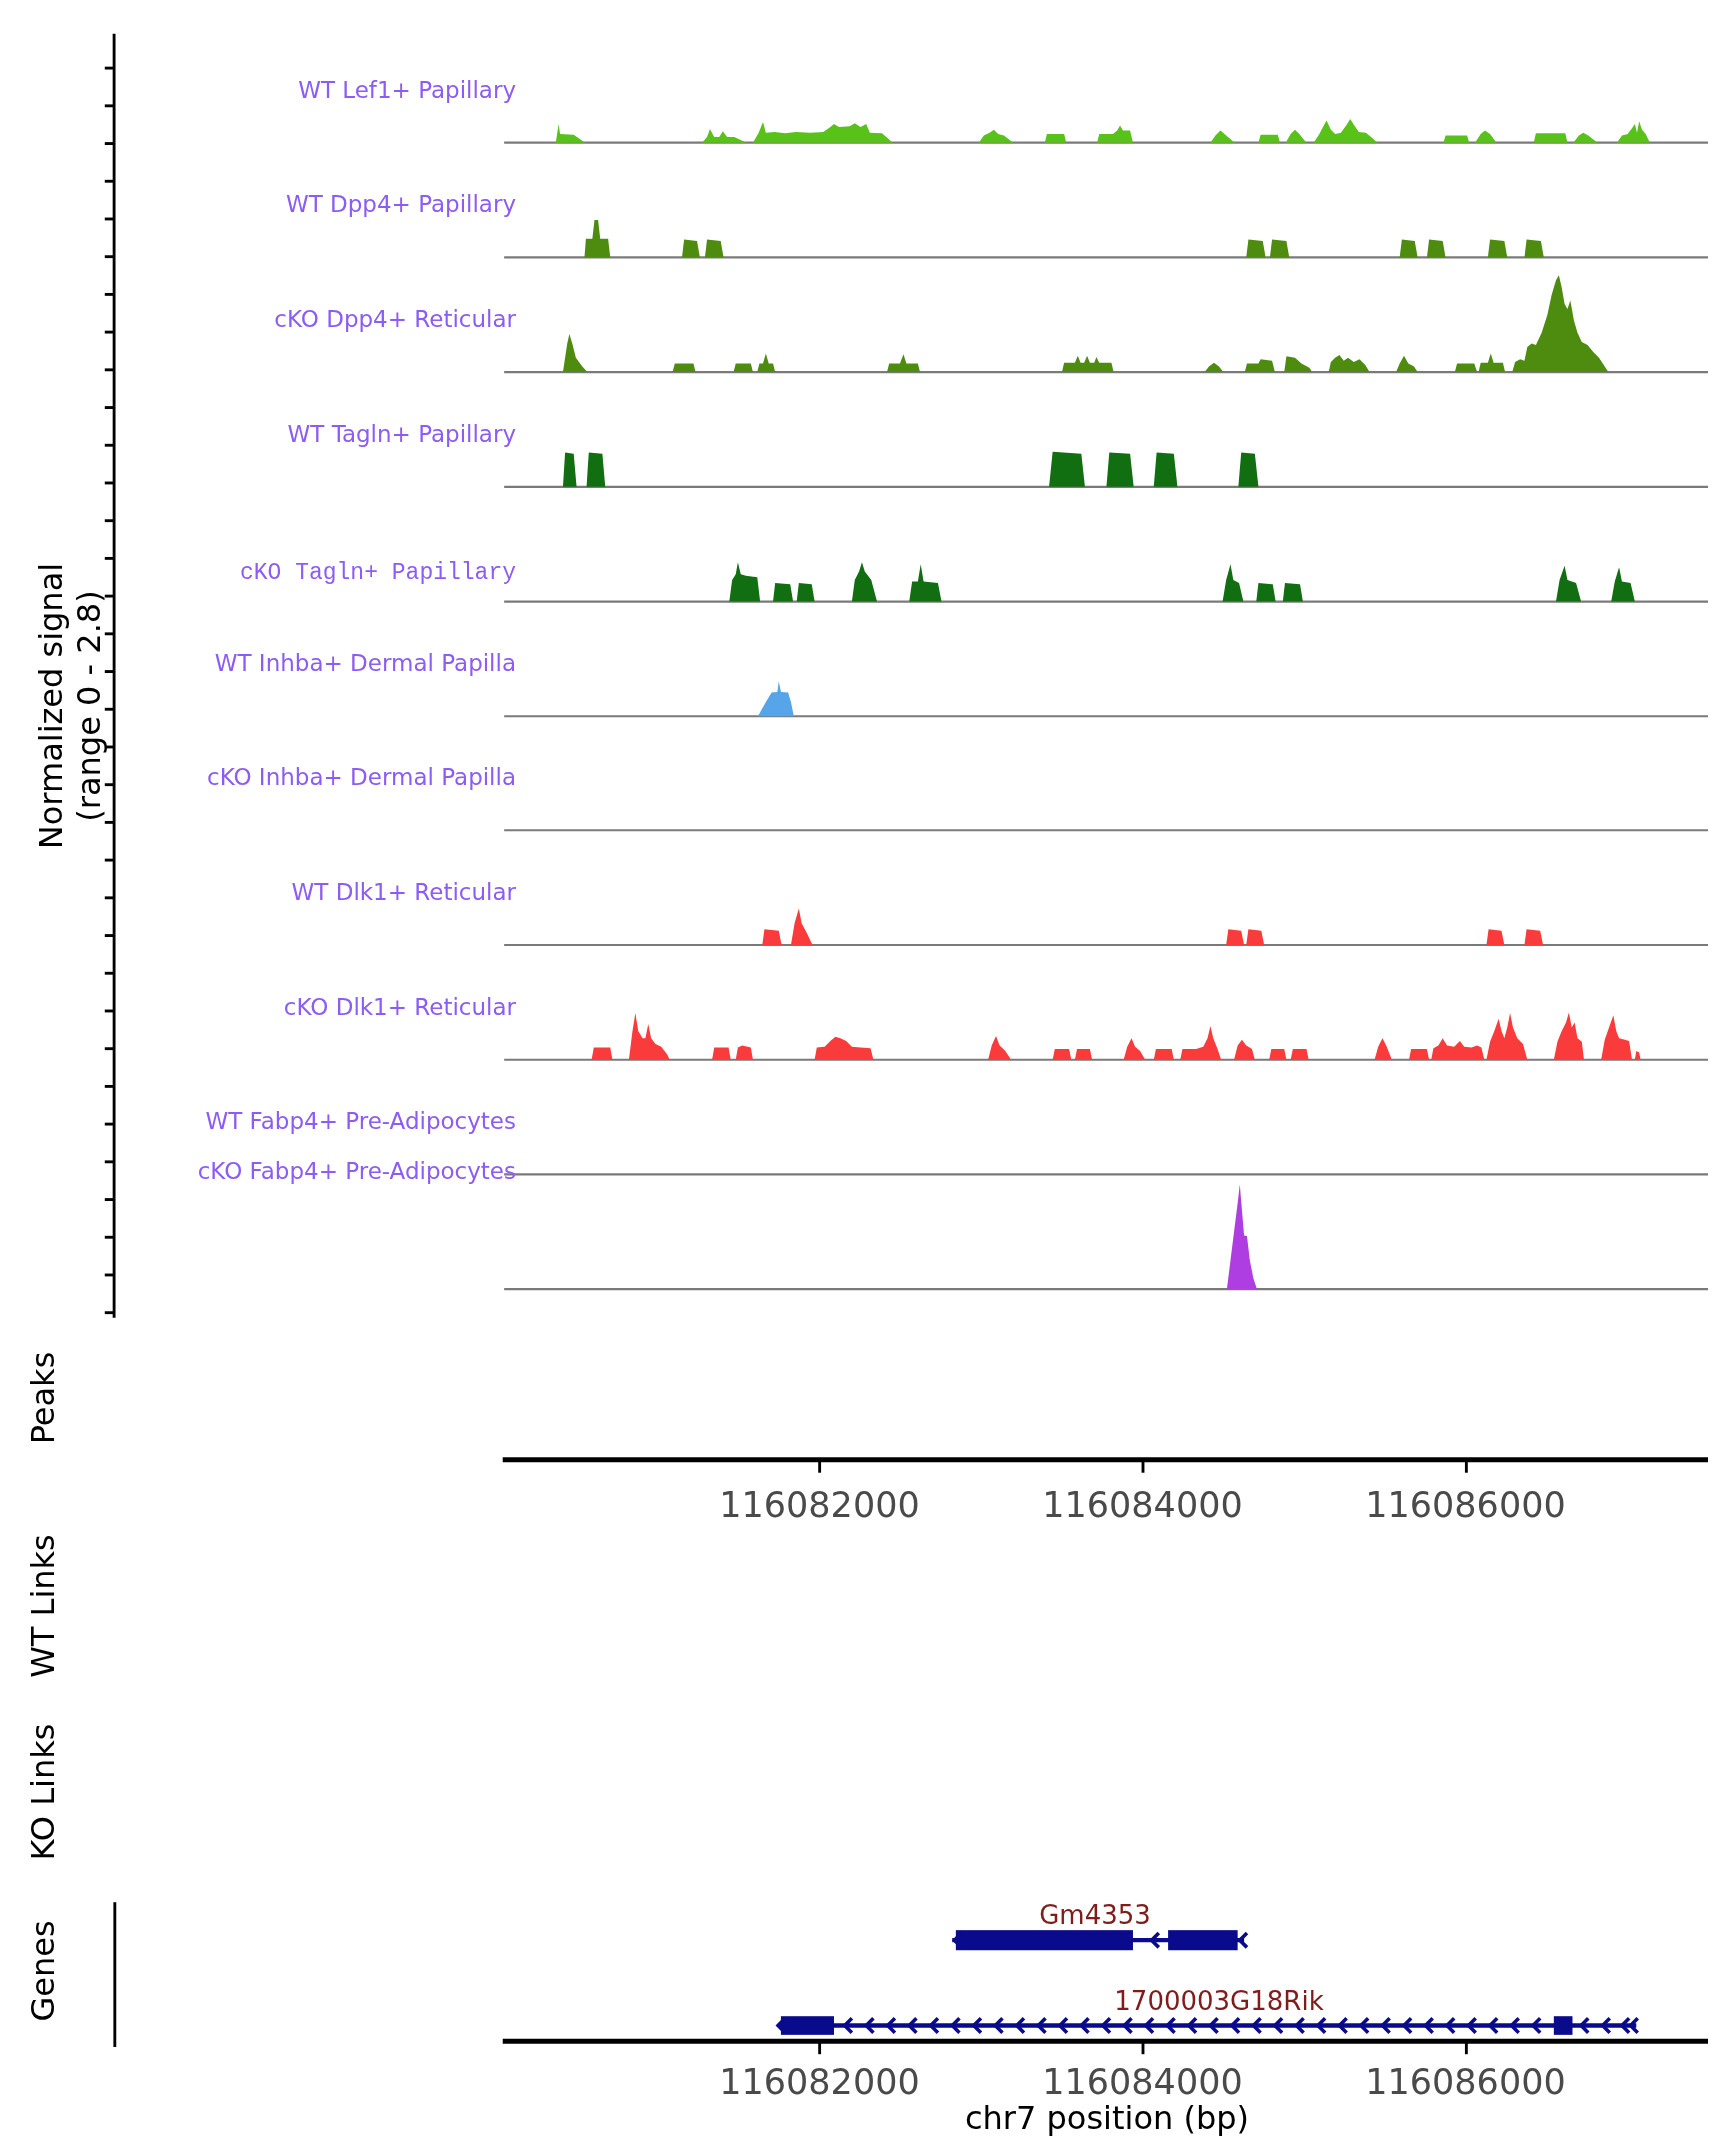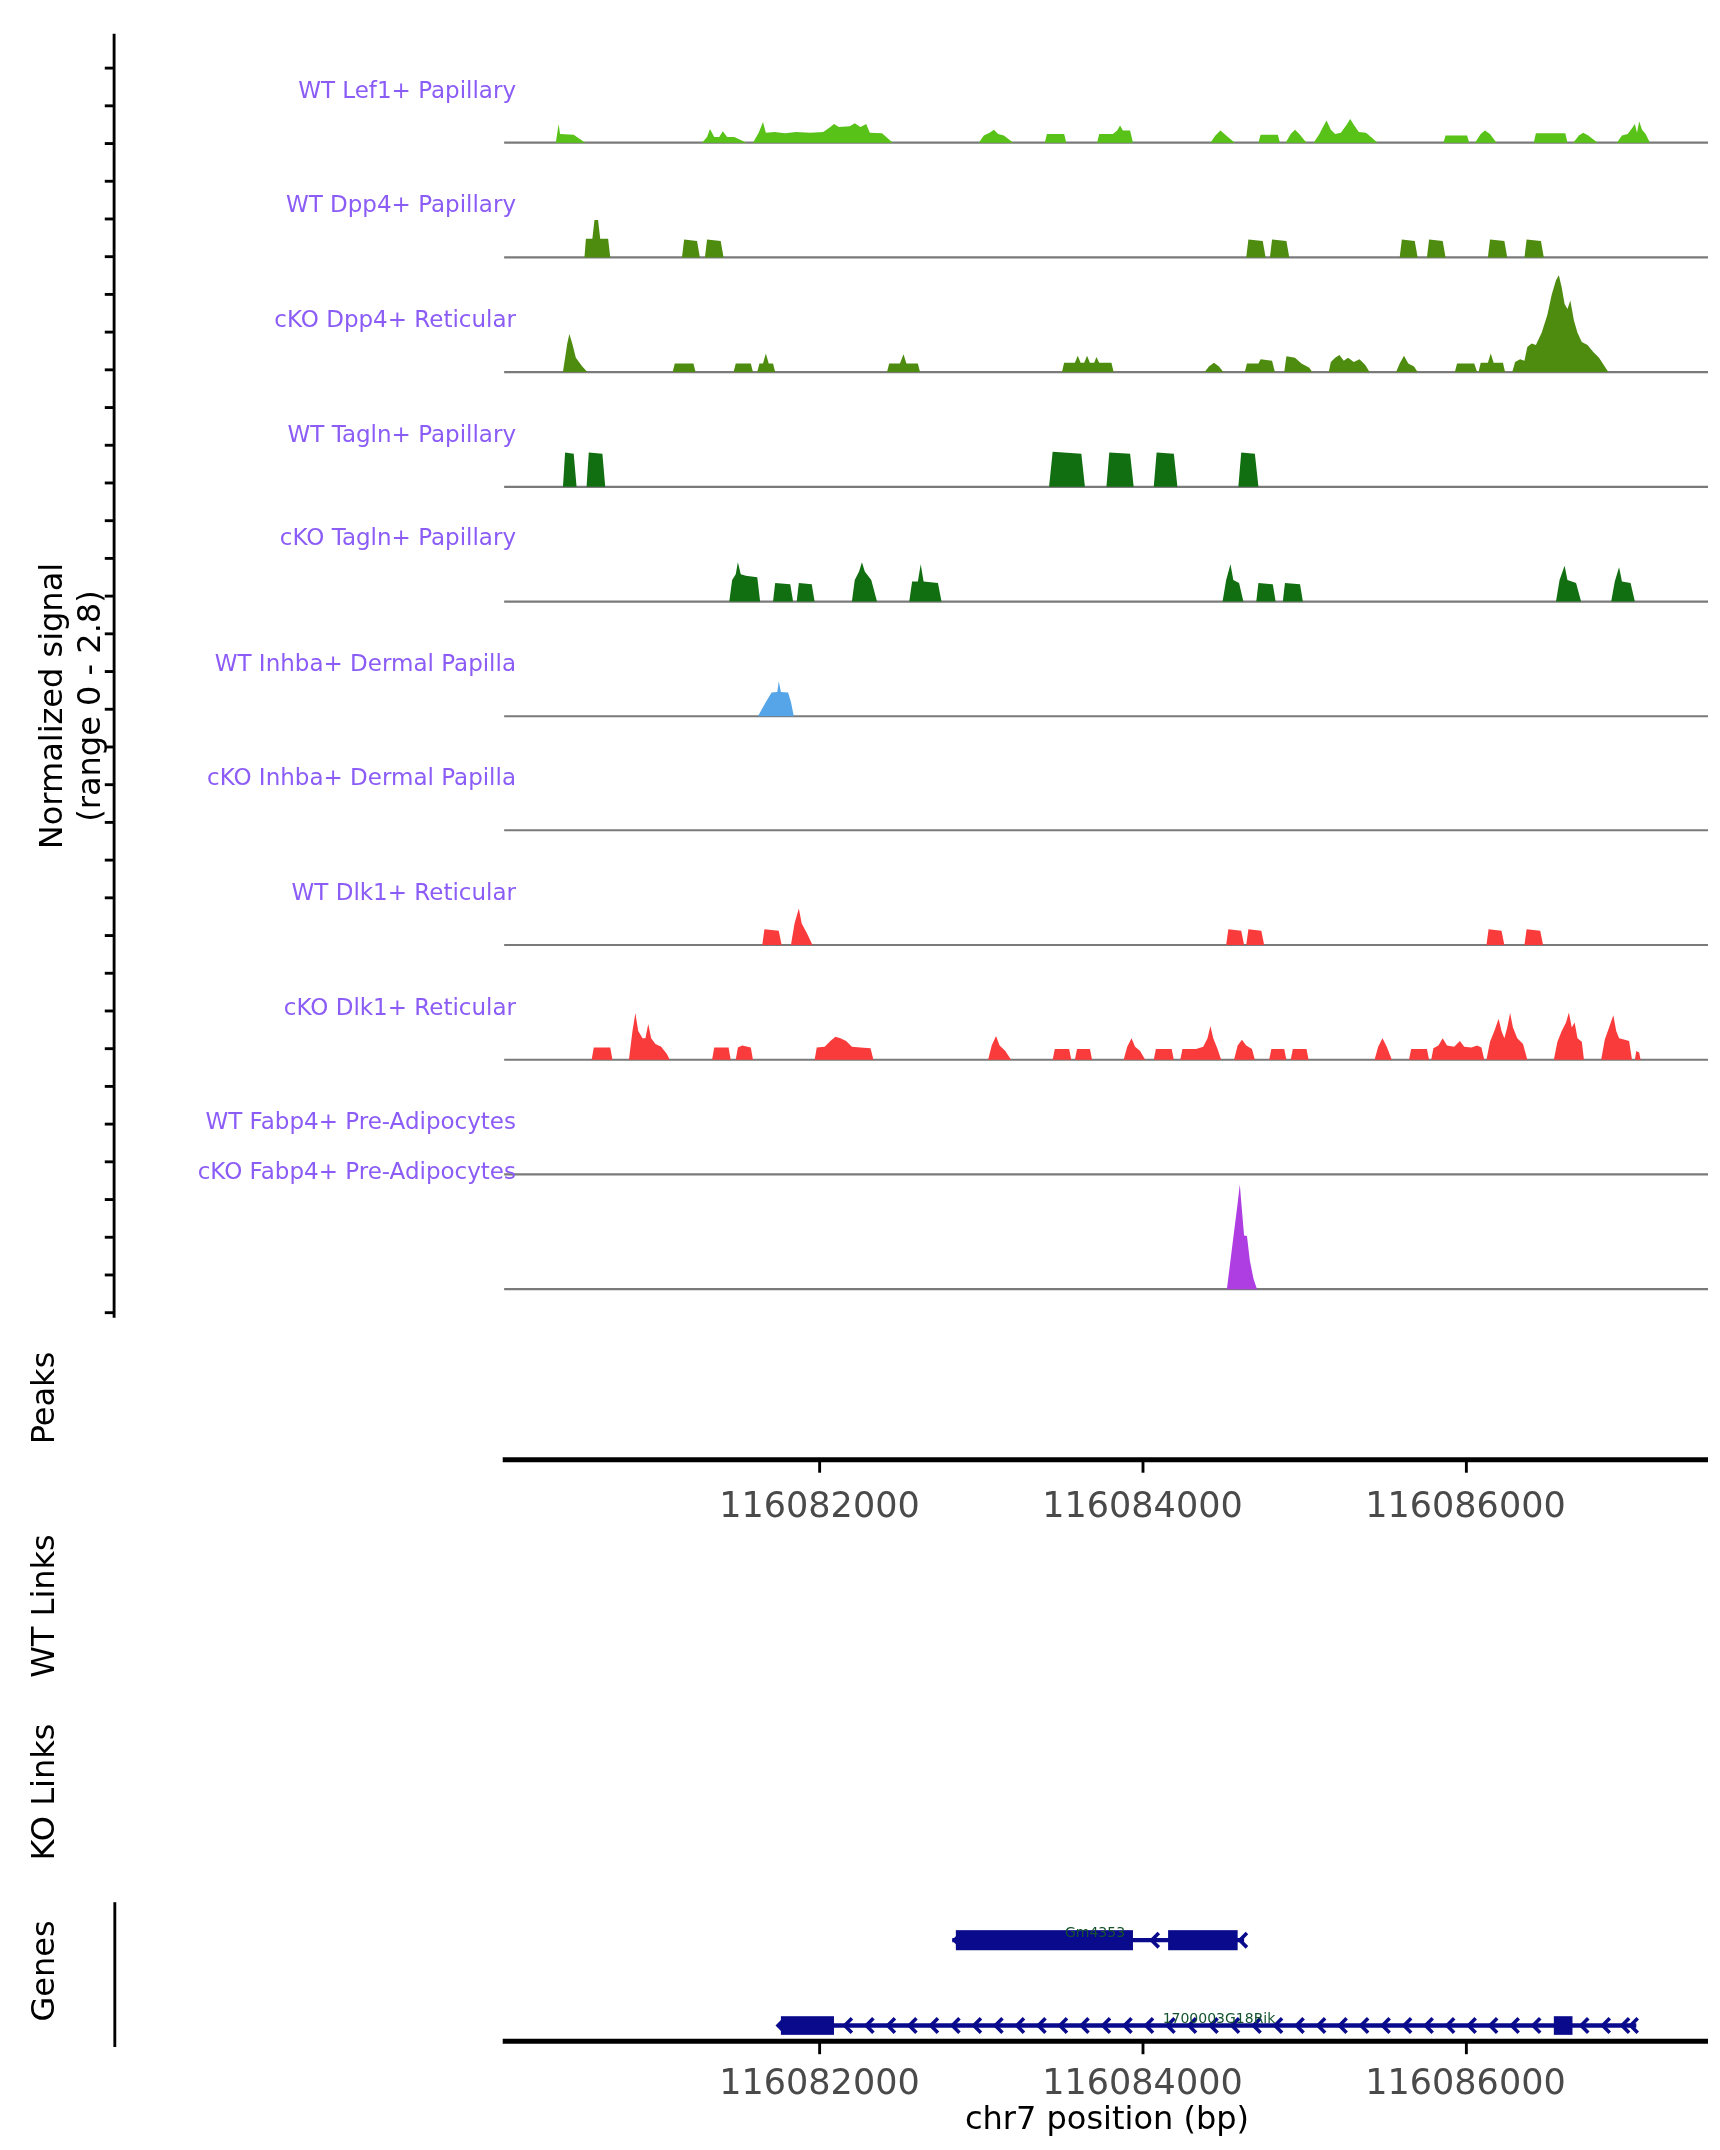--- a/index.html
+++ b/index.html
@@ -2,21 +2,21 @@
 <html style="font-size:11.5px"><head>
 <meta charset="utf-8">
 <style>
   html,body{margin:0;padding:0;background:#ffffff;}
   body{width:1721px;height:2151px;position:relative;font-family:"DejaVu Sans",sans-serif;}
   #figure-svg{position:absolute;left:0;top:0;}
   .tlabel{position:absolute;left:100px;width:416px;text-align:right;font-size:23px;color:#8b5cf6;white-space:nowrap;}
   .vlabel{position:absolute;transform:translate(-50%,-50%) rotate(-90deg);white-space:nowrap;font-size:32px;color:#000;}
   .ylab{position:absolute;transform:translate(-50%,-50%) rotate(-90deg);white-space:nowrap;font-size:32px;color:#000;text-align:center;line-height:1.2;}
   .xtick{position:absolute;width:229px;text-align:center;font-size:35px;color:#4a4a4a;white-space:nowrap;}
-  .glabel{position:absolute;transform:translateX(-50%);font-size:14px;color:#14532d;white-space:nowrap;margin-top:24px;}
+  .glabel{position:absolute;transform:translateX(-50%);font-size:26px;color:#7f1d1d;white-space:nowrap;}
   .xlabel{position:absolute;width:502px;text-align:center;font-size:32px;color:#000;white-space:nowrap;}
 </style>
 </head>
 <body>
 
 <svg id="figure-svg" width="1721" height="2151" viewBox="0 0 2400 3000" xmlns="http://www.w3.org/2000/svg">
     <g>
       <line x1="159" y1="47" x2="159" y2="1838" stroke="#000000" stroke-width="4"></line>
       <line x1="146" y1="95" x2="159" y2="95" stroke="#000000" stroke-width="4"></line>
       <line x1="146" y1="147.6" x2="159" y2="147.6" stroke="#000000" stroke-width="4"></line>
@@ -236,21 +236,21 @@
 
 <div class="ylab" style="left:70px;top:706px;">
   <div>Normalized signal</div>
   <div>(range 0 - 2.8)</div>
 </div>
 
 <div class="tlabel" style="top:77px;">WT Lef1+ Papillary</div>
 <div class="tlabel" style="top:191px;">WT Dpp4+ Papillary</div>
 <div class="tlabel" style="top:306px;">cKO Dpp4+ Reticular</div>
 <div class="tlabel" style="top:421px;">WT Tagln+ Papillary</div>
-<div class="tlabel" style="top:524px;">cKO Tagln+ Papillary</div>
+<div class="tlabel" style="top:560px;font-family:Liberation Mono, monospace;">cKO Tagln+ Papillary</div>
 <div class="tlabel" style="top:650px;">WT Inhba+ Dermal Papilla</div>
 <div class="tlabel" style="top:764px;">cKO Inhba+ Dermal Papilla</div>
 <div class="tlabel" style="top:879px;">WT Dlk1+ Reticular</div>
 <div class="tlabel" style="top:994px;">cKO Dlk1+ Reticular</div>
 <div class="tlabel" style="top:1108px;">WT Fabp4+ Pre-Adipocytes</div>
 <div class="tlabel" style="top:1158px;">cKO Fabp4+ Pre-Adipocytes</div>
 
 <div class="vlabel" style="left:43px;top:1398px;">Peaks</div>
 <div class="vlabel" style="left:43px;top:1606px;">WT Links</div>
 <div class="vlabel" style="left:43px;top:1792px;">KO Links</div>

